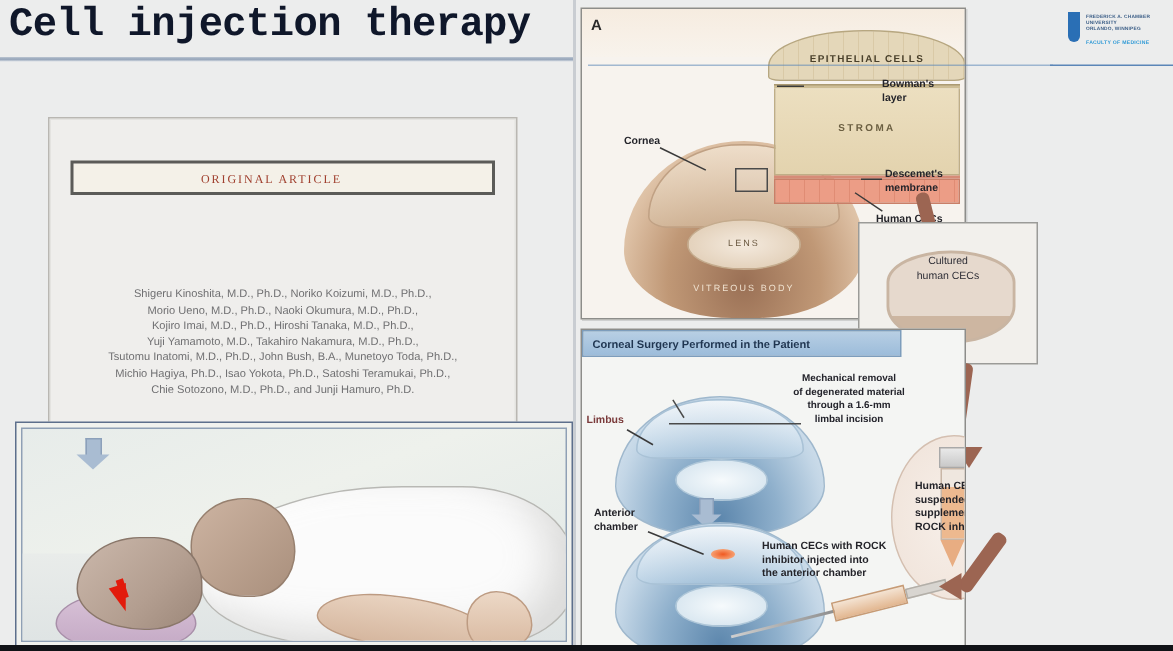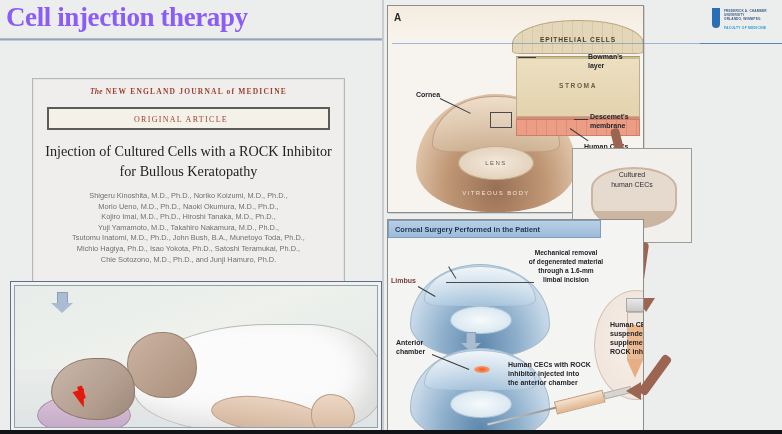--- a/index.html
+++ b/index.html
@@ -16,22 +16,22 @@
     overflow: hidden;
   }
 
   
   #title-block {
     position: absolute; left: 0; top: 0; width: 392px; height: 40px;
   }
   #page-title {
     position: absolute; left: 6px; top: 2px;
     font-size: 27px; font-weight: bold; letter-spacing: -0.4px;
-    color: #8b5cf6;
-    font-family: Liberation Serif, serif;
+    color: #0f172a;
+    font-family: Liberation Mono, monospace;
     white-space: nowrap;
   }
   #title-rule {
     position: absolute; left: 0; top: 38px; width: 392px; height: 3px;
     background: linear-gradient(to bottom,#bcc6d2 0%, #93a3b8 50%, #d6dce3 100%);
   }
   #citation {
     position: absolute; left: 33px; top: 48px;
     font-size: 15px; font-weight: bold; font-style: italic;
     color: #1f3b63;
@@ -424,28 +424,23 @@
 <body>
 
 <div id="slide">
 
   <div id="title-block">
     <div id="page-title">Cell injection therapy</div>
   </div>
   <div id="title-rule"></div>
 
   <div id="nejm-card">
-    <div id="nejm-masthead">
-      <span class="lc">The</span>
-      <span>NEW ENGLAND JOURNAL of MEDICINE</span>
-    </div>
     <div id="orig-article-box">
       <div id="orig-article-label">ORIGINAL ARTICLE</div>
     </div>
-    <div id="article-title">Injection of Cultured Cells with a ROCK Inhibitor for Bullous Keratopathy</div>
     <div id="authors">Shigeru Kinoshita, M.D., Ph.D., Noriko Koizumi, M.D., Ph.D.,
 Morio Ueno, M.D., Ph.D., Naoki Okumura, M.D., Ph.D.,
 Kojiro Imai, M.D., Ph.D., Hiroshi Tanaka, M.D., Ph.D.,
 Yuji Yamamoto, M.D., Takahiro Nakamura, M.D., Ph.D.,
 Tsutomu Inatomi, M.D., Ph.D., John Bush, B.A., Munetoyo Toda, Ph.D.,
 Michio Hagiya, Ph.D., Isao Yokota, Ph.D., Satoshi Teramukai, Ph.D.,
 Chie Sotozono, M.D., Ph.D., and Junji Hamuro, Ph.D.</div>
   </div>
 
   <div id="prone-panel">

